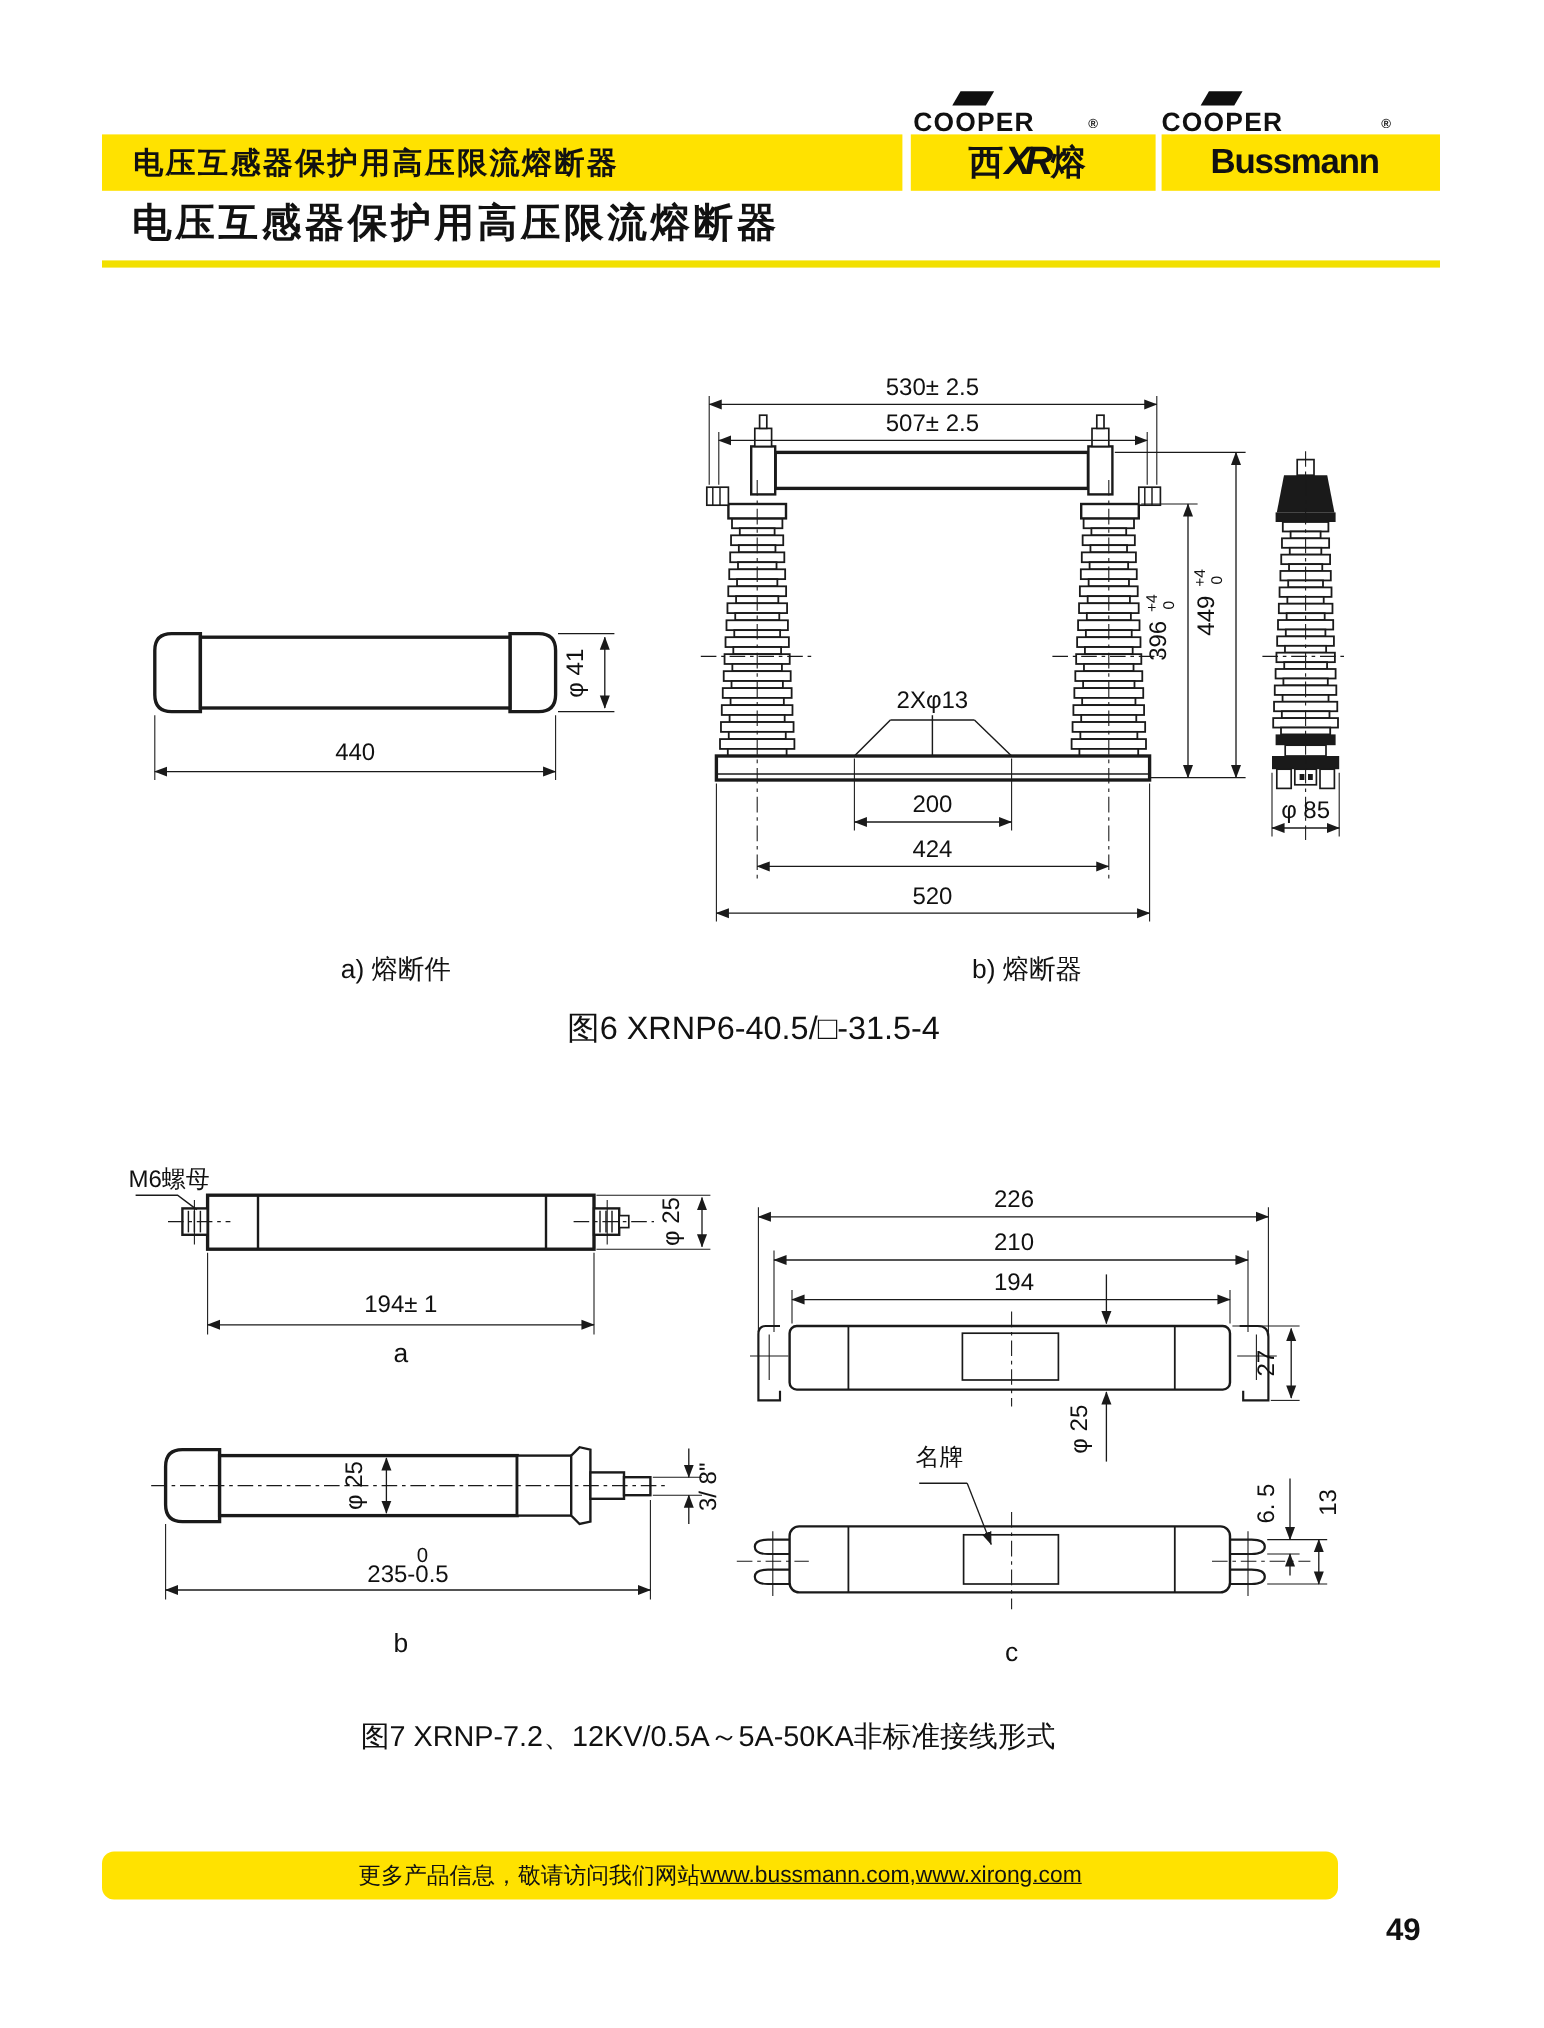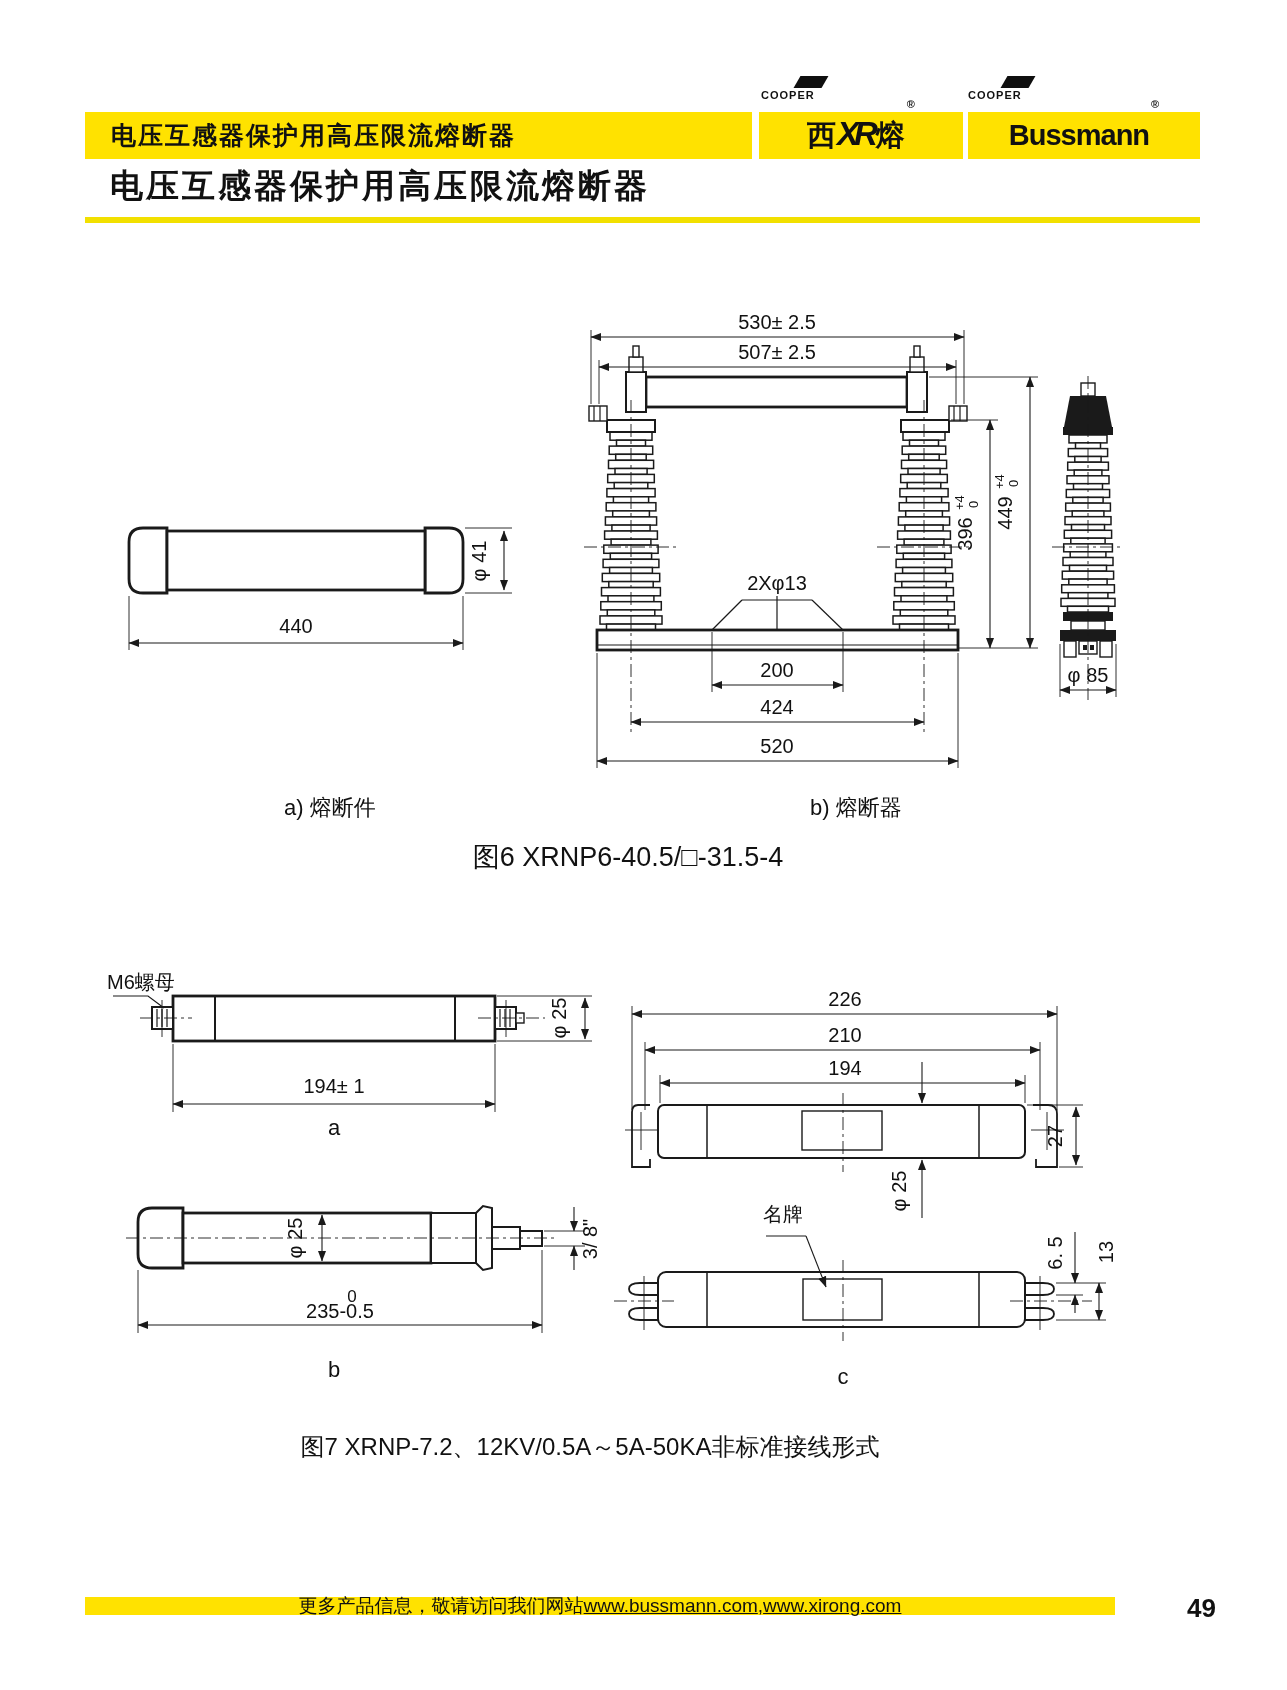--- a/index.html
+++ b/index.html
@@ -6,21 +6,21 @@
   #page{position:relative;width:1287px;height:1690px;background:#ffffff;margin:0 auto;
         font-family:"Liberation Sans","DejaVu Sans",sans-serif;color:#111;overflow:hidden;}
   .abs{position:absolute;}
   
   .hbar{left:85px;top:112px;width:667px;height:47px;background:#ffe200;display:flex;align-items:center;}
   .hbar span{font-size:25px;font-weight:700;letter-spacing:2px;padding-left:26px;}
   .cooper{display:flex;flex-direction:column;}
   .c1{left:761px;top:76px;}
   .c2{left:968px;top:76px;}
   .flag{display:block;width:28px;height:12px;background:#0f0f0f;transform:skewX(-30deg);margin:0 0 1px 36px;}
-  .ctext{font-size:11px;font-weight:800;letter-spacing:1px;}
+  .ctext{font-size:22px;font-weight:800;letter-spacing:1px;}
   .logo1{left:759px;top:112px;width:204px;height:47px;background:#ffe200;display:flex;align-items:center;justify-content:center;}
   .logo2{left:968px;top:112px;width:232px;height:47px;background:#ffe200;display:flex;align-items:center;justify-content:center;}
   .zh{font-size:29px;font-weight:900;}
   .xr{font-size:33px;font-weight:900;font-style:italic;letter-spacing:-5px;margin:0 3px 4px 1px;}
   .bus{font-size:29px;font-weight:900;letter-spacing:-1px;}
   .reg{font-size:11px;font-weight:700;vertical-align:top;margin:-18px 0 0 2px;align-self:flex-start;padding-top:4px;}
   .ptitle{left:110px;top:164px;font-size:33px;font-weight:700;letter-spacing:3px;}
   .rule{left:85px;top:217px;width:1115px;height:6px;background:#f2e000;}
   
   svg{position:absolute;overflow:visible;}
@@ -37,23 +37,23 @@
   .dim,.dimE,.dimS,.ldr{stroke:#1a1a1a;stroke-width:1.1;fill:none;}
   svg text{font-family:"Liberation Sans","DejaVu Sans",sans-serif;fill:#111;}
   .dt{font-size:20px;}
   .dts{font-size:13px;}
   .dts2{font-size:17px;}
   .lbl{font-size:22px;}
   .cap{font-size:27px;}
   .cap7{font-size:24px;}
   [data-ribs] rect{fill:#fff;stroke:#1a1a1a;stroke-width:1.5;}
   
-  .fbar{left:85px;top:1597px;width:1030px;height:18px;background:#ffe200;display:flex;align-items:center;justify-content:center;font-size:19px;}
+  .fbar{left:85px;top:1543px;width:1030px;height:40px;background:#ffe200;display:flex;align-items:center;justify-content:center;font-size:19px;border-radius:10px;}
   .fbar .u{text-decoration:underline;}
-  .fpage{left:1187px;top:1593px;font-size:26px;font-weight:700;}
+  .fpage{left:1155px;top:1593px;font-size:26px;font-weight:700;}
 </style>
 </head>
 <body>
 
 <div id="page">
 
   <div class="abs hbar">
     <span>电压互感器保护用高压限流熔断器</span>
   </div>
   <div class="abs cooper c1">

